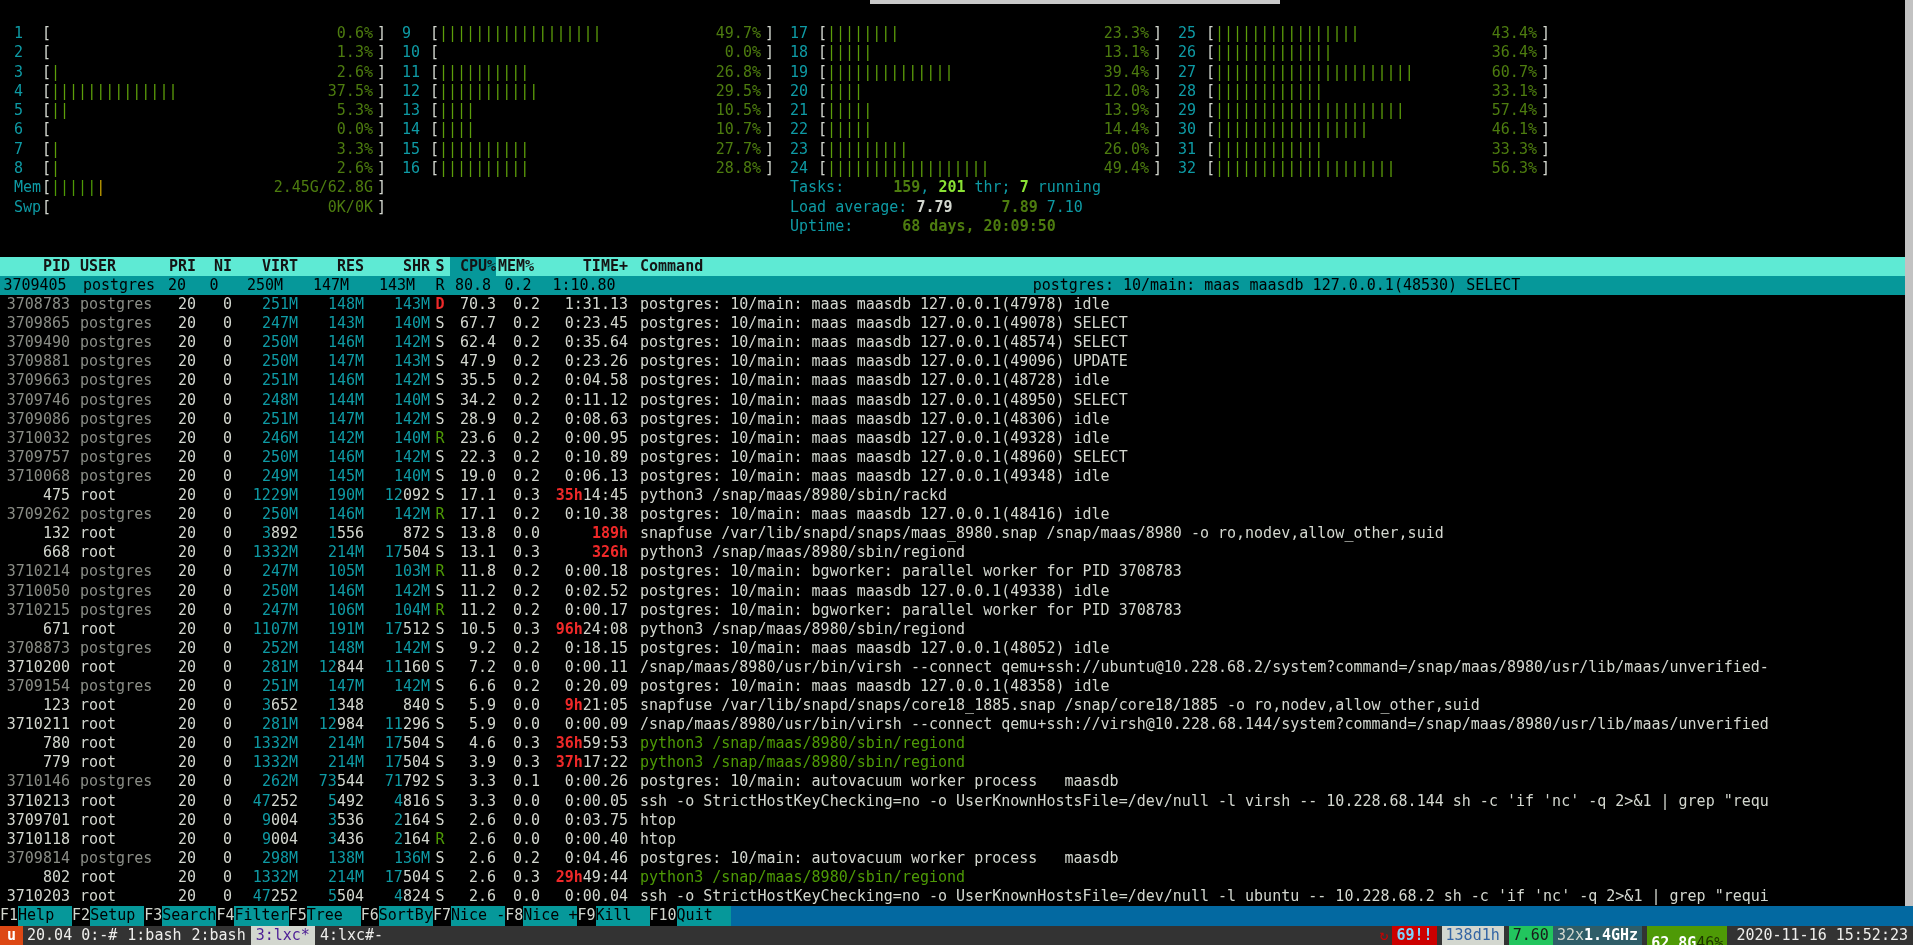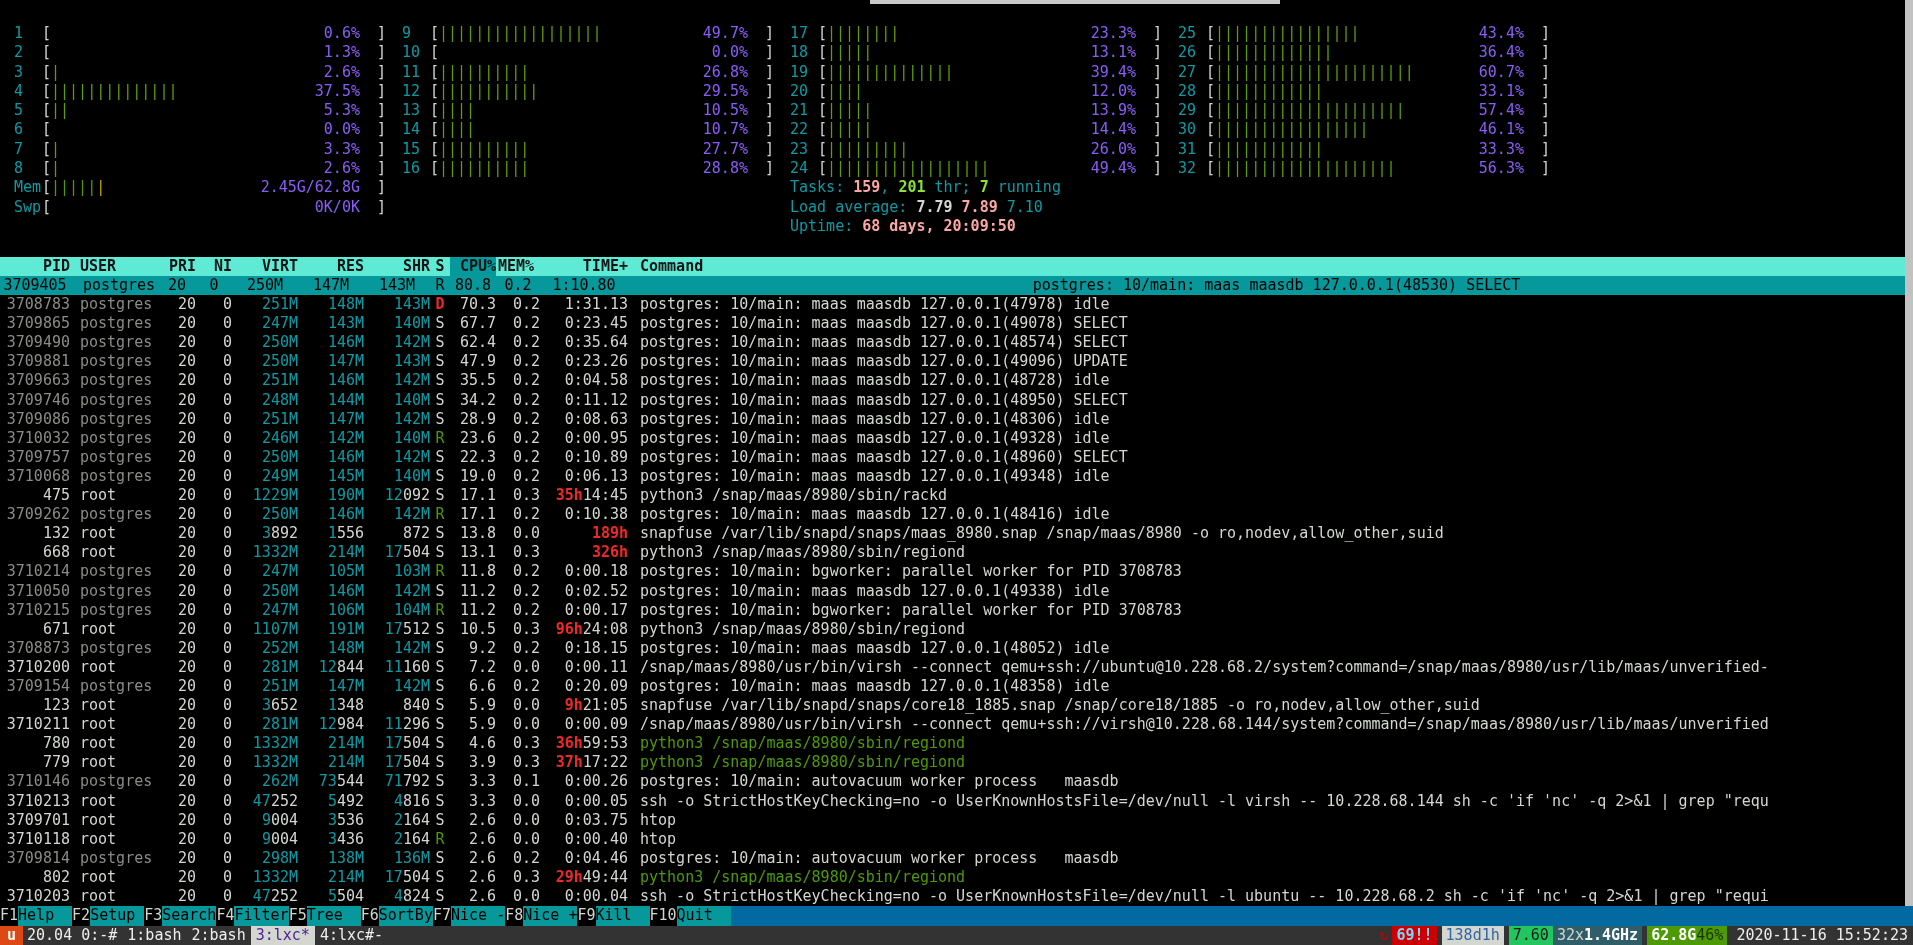--- a/index.html
+++ b/index.html
@@ -1,31 +1,31 @@
 <!DOCTYPE html>
 <html><head>
 <meta charset="utf-8">
 <style>
   html,body{margin:0;padding:0;background:#000;width:1913px;height:945px;overflow:hidden;}
   body{font-family:"DejaVu Sans Mono","Liberation Mono",monospace;font-size:15px;color:#d3d7cf;}
   #screen{position:absolute;inset:0;background:#000;}
   
-  .cy{color:#0e9aa4;} .bcy{color:#fca5a5;font-weight:bold;}
+  .cy{color:#0e9aa4;} .bcy{color:#4d7c0f;font-weight:bold;margin-left:40px;}
   .gn{color:#4e9a06;} .bgn{color:#8ae234;font-weight:bold;}
   .wh{color:#d3d7cf;} .gy{color:#8a8d86;} .rd{color:#ef2929;font-weight:bold;text-align:center;}
   .yl{color:#c4a000;}
   
   #meters{position:absolute;top:24px;left:0;width:100%;height:214px;}
   .mcol{position:absolute;top:0;width:372px;}
   .mrow{height:19.3px;line-height:19.3px;white-space:pre;display:flex;}
   .mlabel{width:28px;flex:0 0 28px;color:#0e9aa4;}
   .mbr{color:#d3d7cf;flex:0 0 auto;}
   .mbar{flex:1;position:relative;overflow:hidden;}
   .mticks{position:absolute;left:0;top:0;color:#5c9e0a;letter-spacing:0;}
-  .mval{position:absolute;right:17px;top:0;color:#8b5cf6;}
+  .mval{position:absolute;right:4px;top:0;color:#4d7c0f;}
   .tline{height:19.3px;line-height:19.3px;white-space:pre;}
   
   .prow,#table-header{position:relative;display:grid;height:19.1px;line-height:19.1px;white-space:pre;
     grid-template-columns:70px 88px 38px 36px 66px 66px 66px 20px 46px 44px 88px 1fr;overflow:hidden;}
   #table-header{position:absolute;top:257px;left:0;width:100%;background:#5eead4;color:#141414;font-weight:bold;height:19px;line-height:19px;}
   #rows{position:absolute;top:276px;left:0;width:100%;}
   .cell-r{text-align:right;} .cell-l{text-align:left;padding-left:10px;} .cell-c{text-align:center;}
   .cell-cmd{padding-left:12px;overflow:hidden;}
   .hdr-sort{background:#06989a;}
   .prow.sel{background:#06989a;}
@@ -40,21 +40,21 @@
   .sb-item{padding:0 4px;}
   .sb-win{padding:0 5px;}
   .sb-win.active{background:#d3d7cf;color:#4c1d95;}
   .sb-right{margin-left:auto;display:flex;}
   .sb-refresh{color:#cc0000;padding:0 4px;}
   .sb-alert{background:#cc0000;color:#7dd3fc;font-weight:bold;padding:0 4px;}
   .sb-uptime{background:#d3d7cf;color:#3465a4;padding:0 4px;margin-left:5px;}
   .sb-load{background:#22c55e;color:#1a1a1a;padding:0 4px;margin-left:5px;}
   .sb-freq{background:#2f5d68;padding:0 4px;margin-left:0;color:#d3d7cf;}
   .sb-freq b{color:#fff;}
-  .sb-mem{background:#4e9a06;padding:0 4px;margin-left:5px;}
+  .sb-mem{background:#4e9a06;padding:8px 4px;margin-left:5px;}
   .sb-mem b{color:#fff;}
   .sb-mem .pct{color:#1d3300;}
   .sb-date{padding:0 5px;margin-left:4px;}
   
   #top-artifact{position:absolute;left:870px;top:0;width:410px;height:4px;background:#c9c9c9;}
   #scrollbar{position:absolute;right:0;top:0;width:8px;height:906px;background:#c2c2c2;}
 </style>
 </head>
 <body>
 

